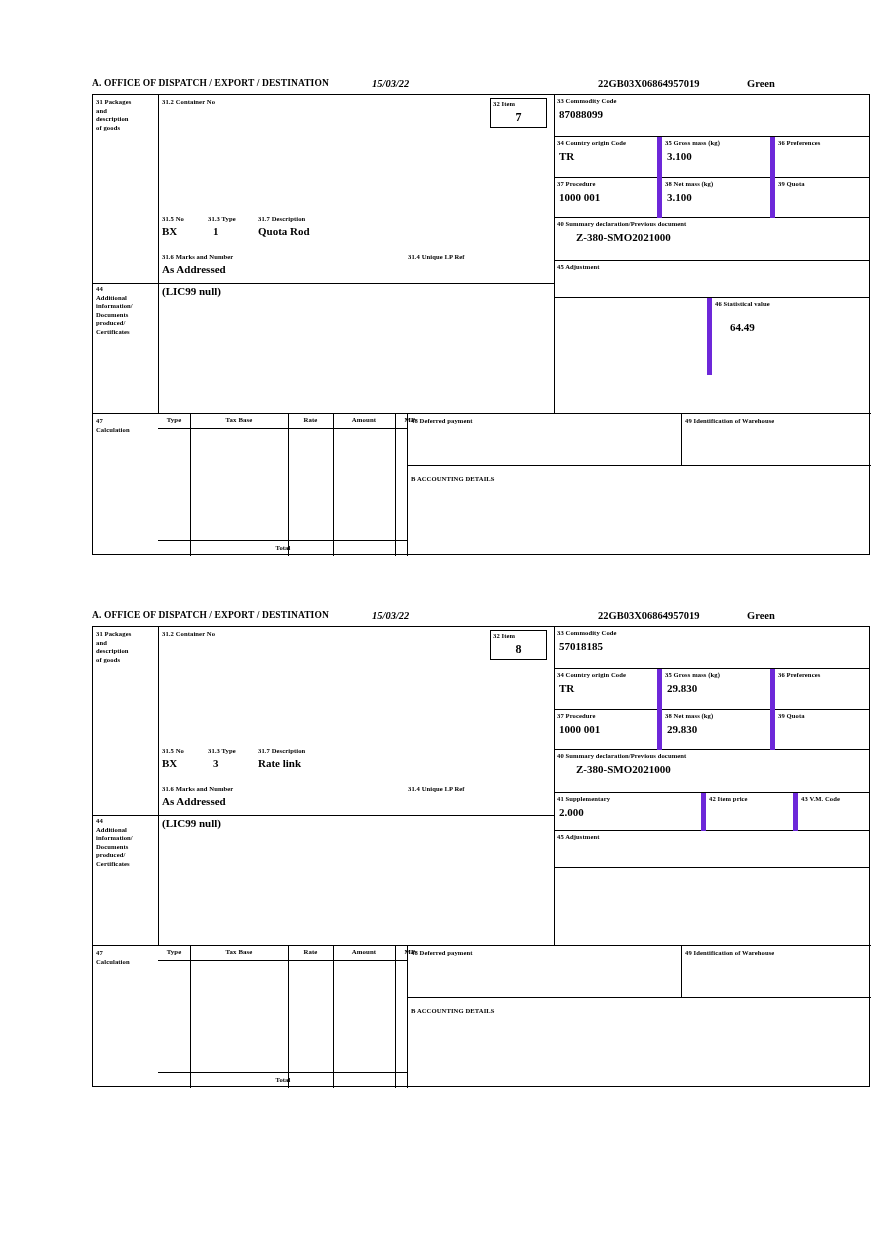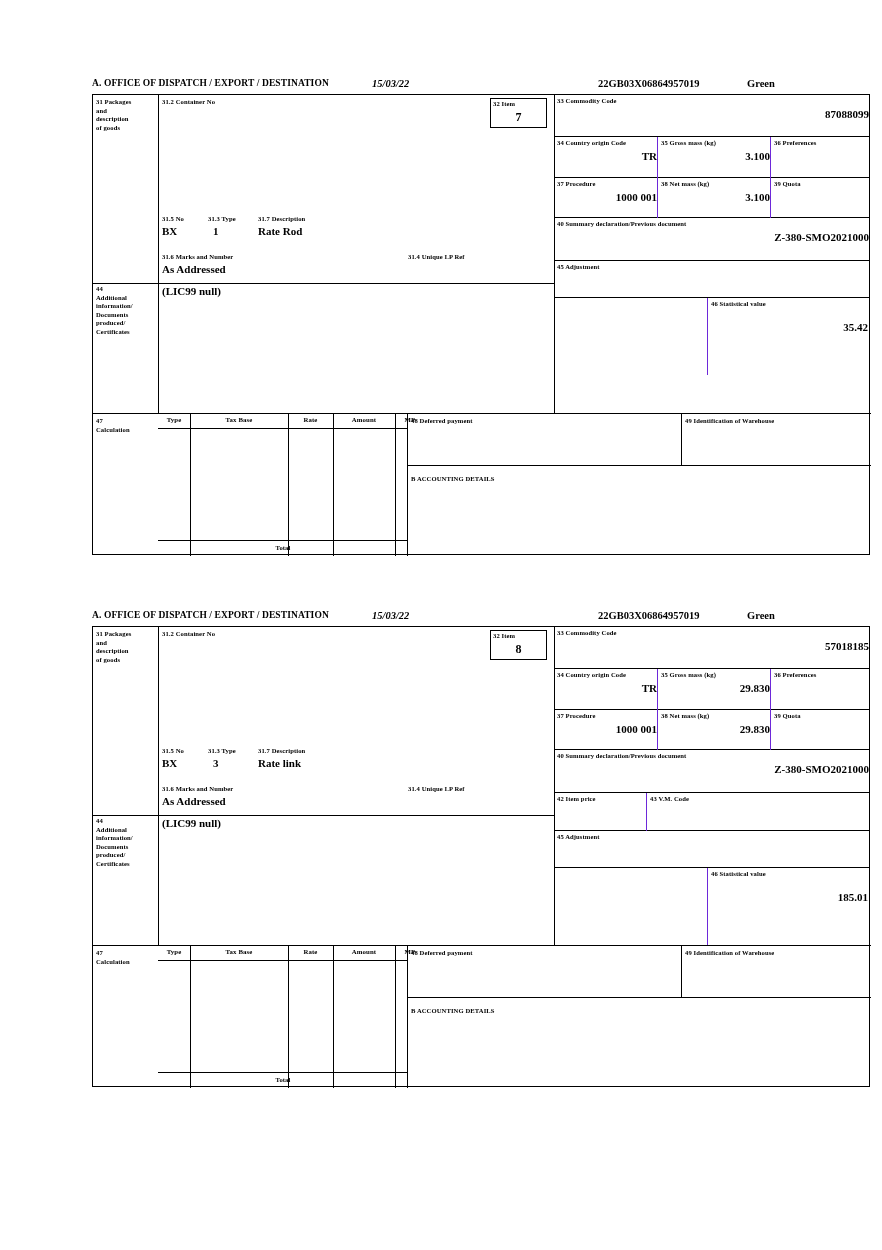--- a/index.html
+++ b/index.html
@@ -117,22 +117,22 @@
   .vdiv-right {
     position: absolute; left: 461px; top: 0; width: 0;
     border-left: 1px solid #000;
   }
 
   
   .rgrid { position: absolute; left: 461px; top: 0; width: 315px; }
   .rrow { position: relative; border-bottom: 1px solid #000; }
   .rcell { position: relative; float: left; height: 100%; }
   .rcell .lbl { padding: 2px 0 0 3px; }
-  .rcell .val { padding: 2px 0 0 5px; text-align: right; }
-  .rcell + .rcell { border-left: 1px solid #6d28d9; }
+  .rcell .val { padding: 2px 0 0 5px; }
+  .rcell + .rcell { border-left: 5px solid #6d28d9; }
   .clear { clear: both; }
 
   
   .c44lbl { left: 3px; top: 190px; width: 62px; }
   .lic { left: 69px; top: 190px; }
 
   
   .h188 {
     position: absolute; left: 0; top: 188px; width: 461px;
     border-top: 1px solid #000;
@@ -212,21 +212,21 @@
       <div class="vdiv-left" style="height:318px"></div>
 
       <div class="cell c312 lbl">31.2 Container No</div>
       <div class="cell" style="left:69px;top:13px;"></div>
 
       <div class="cell c315 lbl">31.5 No</div>
       <div class="cell c313 lbl">31.3 Type</div>
       <div class="cell c317 lbl">31.7 Description</div>
       <div class="cell v315 val">BX</div>
       <div class="cell v313 val">1</div>
-      <div class="cell v317 val">Rate Rod</div>
+      <div class="cell v317 val">Quota Rod</div>
 
       <div class="cell c316 lbl">31.6 Marks and Number</div>
       <div class="cell c314 lbl">31.4 Unique I.P Ref</div>
       <div class="cell v316 val">As Addressed</div>
       <div class="cell" style="left:315px;top:168px;"></div>
 
       <div class="cell c32">
         <div class="lbl">32 Item</div>
         <div class="num">7</div>
       </div>
@@ -301,21 +301,21 @@
             <div class="lbl">45 Adjustment</div>
             <div class="val"></div>
           </div>
           <div class="clear"></div>
         </div>
 
         <div class="rrow" style="height:77px;border-bottom:none">
           <div class="rcell" style="width:153px;height:77px"></div>
           <div class="rcell" style="width:161px;height:77px">
             <div class="lbl">46 Statistical value</div>
-            <div class="val" style="padding-left:18px;padding-top:12px">35.42</div>
+            <div class="val" style="padding-left:18px;padding-top:12px">64.49</div>
           </div>
           <div class="clear"></div>
         </div>
       </div>
 
       <div class="dotted-v" style="left:461px;top:279px;height:39px"></div>
 
       <div class="h318"></div>
 
       <div class="cell c47lbl lbl">
@@ -461,20 +461,24 @@
 
         <div class="rrow" style="height:43px">
           <div class="rcell" style="width:315px;height:43px">
             <div class="lbl">40 Summary declaration/Previous document</div>
             <div class="val" style="padding-left:22px">Z-380-SMO2021000</div>
           </div>
           <div class="clear"></div>
         </div>
 
         <div class="rrow" style="height:38px">
+          <div class="rcell" style="width:147px;height:38px">
+            <div class="lbl">41 Supplementary</div>
+            <div class="val">2.000</div>
+          </div>
           <div class="rcell" style="width:92px;height:38px">
             <div class="lbl">42 Item price</div>
             <div class="val"></div>
           </div>
           <div class="rcell" style="width:75px;height:38px">
             <div class="lbl">43 V.M. Code</div>
             <div class="val"></div>
           </div>
           <div class="clear"></div>
         </div>
@@ -482,24 +486,20 @@
         <div class="rrow" style="height:37px">
           <div class="rcell" style="width:315px;height:37px">
             <div class="lbl">45 Adjustment</div>
             <div class="val"></div>
           </div>
           <div class="clear"></div>
         </div>
 
         <div class="rrow" style="height:77px;border-bottom:none">
           <div class="rcell" style="width:153px;height:77px"></div>
-          <div class="rcell" style="width:161px;height:77px">
-            <div class="lbl">46 Statistical value</div>
-            <div class="val" style="padding-left:18px;padding-top:12px">185.01</div>
-          </div>
           <div class="clear"></div>
         </div>
       </div>
 
       <div class="dotted-v" style="left:461px;top:279px;height:39px"></div>
 
       <div class="h318"></div>
 
       <div class="cell c47lbl lbl">
         <div>47</div>

